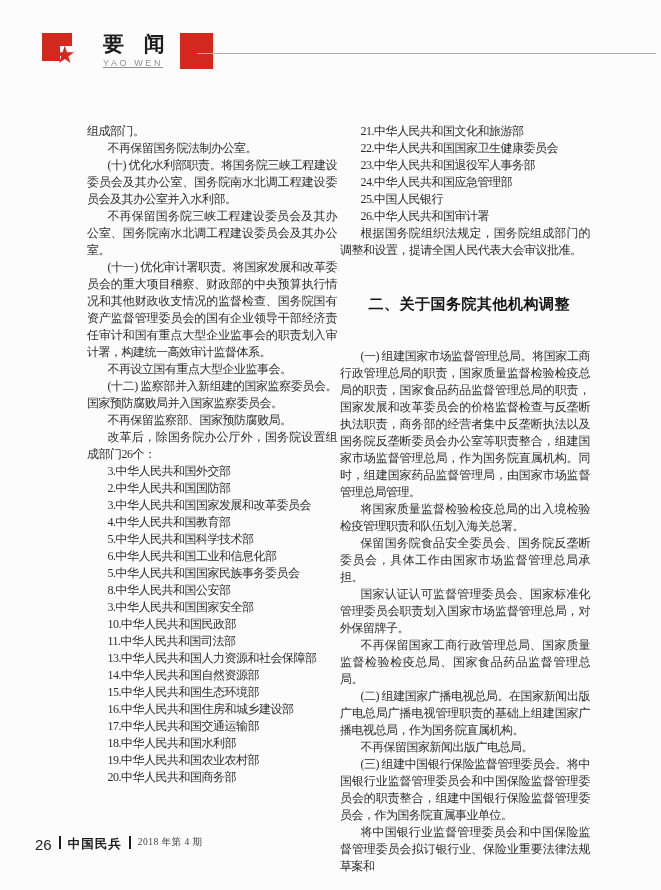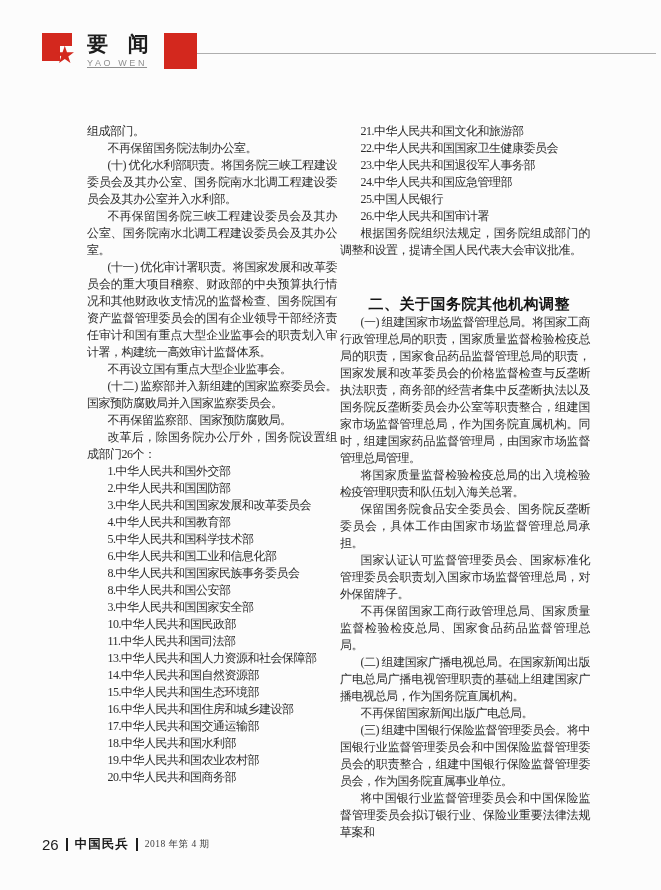--- a/index.html
+++ b/index.html
@@ -10,21 +10,21 @@
   }
 
   
   .hdr-logo { position:absolute; left:42px; top:33px; display:flex; align-items:flex-start; }
   .logo-mark { position:relative; width:30px; height:28px; background:var(--red); flex:0 0 auto; }
   .logo-mark .notch { position:absolute; right:0; bottom:0; width:12px; height:15px; background:#fcfcfc; }
   .logo-mark .star {
     position:absolute; left:12px; top:10px; font-size:24px; line-height:1;
     color:var(--red); z-index:2; font-family:"DejaVu Sans",sans-serif;
   }
-  .logo-text { margin-left:15px; }
+  .logo-text { margin-left:31px; }
   .logo-title {
     font-family:"Liberation Sans","DejaVu Sans",sans-serif;
     font-size:21px; font-weight:700; letter-spacing:7px;
     color:#1d1d1d; line-height:1.05; white-space:nowrap;
   }
   .logo-sub {
     font-family:"Liberation Sans","DejaVu Sans",sans-serif;
     font-size:9px; color:#8f8f8f; letter-spacing:2.6px; margin-top:3px; white-space:nowrap;text-decoration:underline;
   }
   .logo-block { width:33px; height:36px; background:var(--red); margin-left:8px; flex:0 0 auto; }
@@ -36,25 +36,25 @@
   .col-right { left:340px; }
   .para {
     margin:0; font-size:12px; line-height:17px; letter-spacing:-0.5px;
     color:#2d2d2d; text-align:justify;
   }
   .para.indent { text-indent:1.7em; }
 
   .sec-heading {
     font-family:"Liberation Sans","DejaVu Sans",sans-serif;
     font-size:15px; font-weight:700; color:#151515;
-    margin:36px 0 0 0; text-indent:1.9em; letter-spacing:0.5px;
+    margin:36px 0 34px 0; text-indent:1.9em; letter-spacing:0.5px;
   }
 
   
-  .footer { position:absolute; left:42px; top:836px; display:flex; align-items:center; }
+  .footer { position:absolute; left:35px; top:836px; display:flex; }
   .footer .page-num {
     font-family:"Liberation Sans","DejaVu Sans",sans-serif;
     font-size:15px; color:#1d1d1d;
   }
   .footer .sep { width:2px; height:13px; background:#1d1d1d; margin:0 7px; }
   .footer .mag {
     font-family:"Liberation Sans","DejaVu Sans",sans-serif;
     font-size:12.5px; font-weight:700; color:#1d1d1d; letter-spacing:1px;
   }
   .footer .issue { font-size:9.5px; color:#3c3c3c; letter-spacing:0.5px; }
@@ -95,33 +95,33 @@
         <p class="para indent">(十一) 优化审计署职责。将国家发展和改革委员会的重大项目稽察、财政部的中央预算执行情况和其他财政收支情况的监督检查、国务院国有资产监督管理委员会的国有企业领导干部经济责任审计和国有重点大型企业监事会的职责划入审计署，构建统一高效审计监督体系。</p>
 
         <p class="para indent">不再设立国有重点大型企业监事会。</p>
 
         <p class="para indent">(十二) 监察部并入新组建的国家监察委员会。国家预防腐败局并入国家监察委员会。</p>
 
         <p class="para indent">不再保留监察部、国家预防腐败局。</p>
 
         <p class="para indent">改革后，除国务院办公厅外，国务院设置组成部门26个：</p>
 
-        <p class="para indent">1.中华人民共和国外交部</p>
+        <p class="para indent">3.中华人民共和国外交部</p>
 
         <p class="para indent">2.中华人民共和国国防部</p>
 
         <p class="para indent">3.中华人民共和国国家发展和改革委员会</p>
 
         <p class="para indent">4.中华人民共和国教育部</p>
 
         <p class="para indent">5.中华人民共和国科学技术部</p>
 
         <p class="para indent">6.中华人民共和国工业和信息化部</p>
 
-        <p class="para indent">8.中华人民共和国国家民族事务委员会</p>
+        <p class="para indent">5.中华人民共和国国家民族事务委员会</p>
 
         <p class="para indent">8.中华人民共和国公安部</p>
 
         <p class="para indent">3.中华人民共和国国家安全部</p>
 
         <p class="para indent">10.中华人民共和国民政部</p>
 
         <p class="para indent">11.中华人民共和国司法部</p>
 
 

